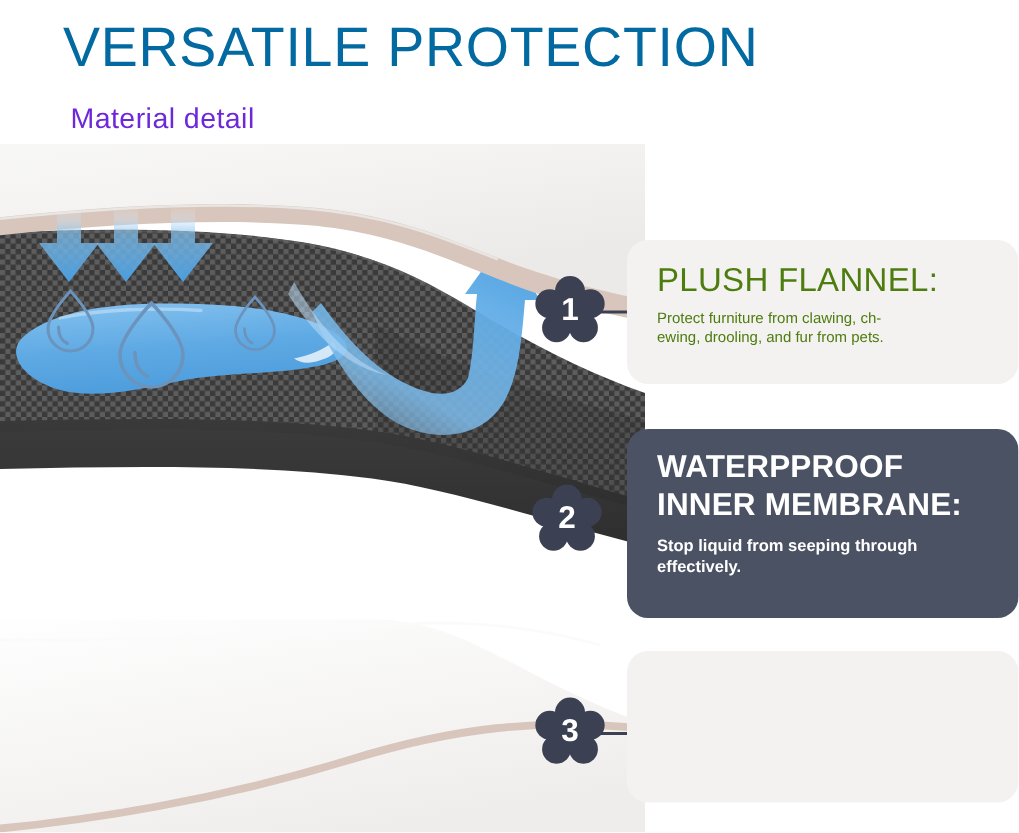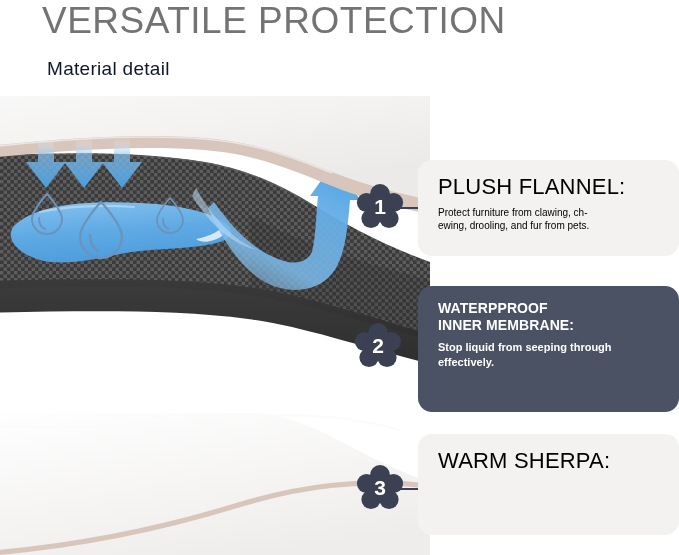--- a/index.html
+++ b/index.html
@@ -21,29 +21,29 @@
   .header {
     position: absolute;
     left: 0; top: 0;
     width: 679px;
     padding-left: 42px;
   }
   .title {
     font-size: 37px;
     font-weight: 400;
     letter-spacing: 0.5px;
-    color: #737373;
+    color: #0369a1;
     line-height: 1.05;
-    padding-top: 2px;
+    padding-top: 13px;
     white-space: nowrap;
   }
   .subtitle {
     font-size: 19px;
     font-weight: 400;
-    color: #0f172a;
+    color: #6d28d9;
     letter-spacing: 0.3px;
     padding-top: 17px;
     padding-left: 5px;
   }
 
   
   .illustration {
     position: absolute;
     left: 0; top: 96px;
     width: 430px;
@@ -52,36 +52,36 @@
   .illustration svg { display: block; }
 
   
   .callout {
     position: absolute;
     border-radius: 14px;
     padding: 14px 18px 14px 20px;
   }
   .callout.light {
     background: #f4f2f0;
-    color: #000000;
+    color: #4d7c0f;
   }
   .callout.dark {
     background: #4b5263;
     color: #ffffff;
   }
   .callout-title {
     font-size: 22px;
     font-weight: 400;
     letter-spacing: 0.2px;
     line-height: 1.16;
     white-space: pre-line;
   }
   .callout.dark .callout-title {
     font-weight: 700;
-    font-size: 14px;
+    font-size: 21px;
     letter-spacing: 0.1px;
     line-height: 1.18;
   }
   .callout-body {
     font-size: 10px;
     font-weight: 400;
     line-height: 1.34;
     padding-top: 6px;
     white-space: pre-line;
   }
@@ -312,16 +312,15 @@
   </div>
 
   <div class="callout dark" id="callout-2">
     <div class="callout-title">WATERPPROOF
 INNER MEMBRANE:</div>
     <div class="callout-body">Stop liquid from seeping through
 effectively.</div>
   </div>
 
   <div class="callout light" id="callout-3">
-    <div class="callout-title">WARM SHERPA:</div>
   </div>
 
 </div>
 
 </body></html>

